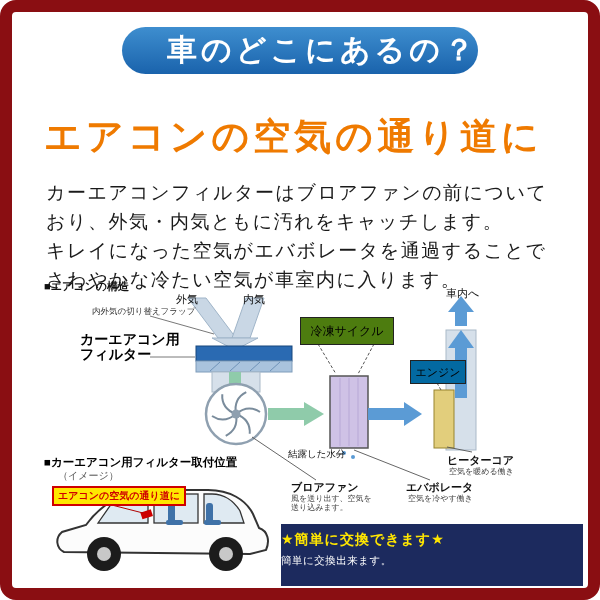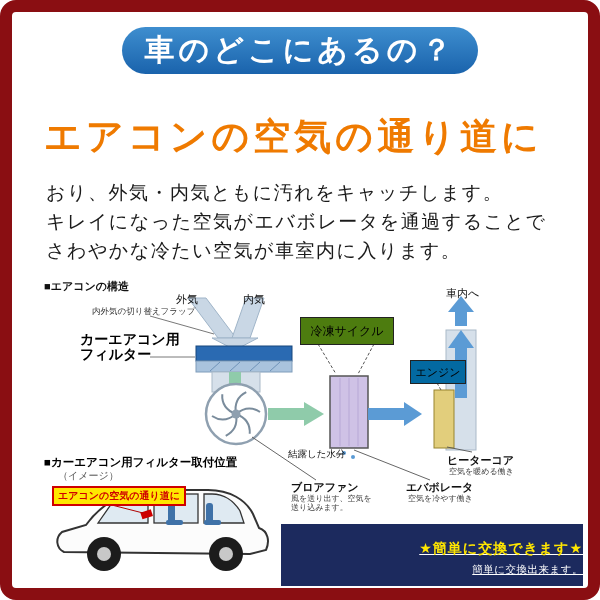--- a/index.html
+++ b/index.html
@@ -5,21 +5,21 @@
   html,body{margin:0;padding:0;}
   body{
     width:600px;height:600px;position:relative;background:#ffffff;
     font-family:"Liberation Sans","DejaVu Sans",sans-serif;
     overflow:hidden;
   }
   .frame{position:absolute;inset:0;border:12px solid #8a0e12;border-radius:16px;
     box-sizing:border-box;pointer-events:none;z-index:10;}
   .banner{position:absolute;left:122px;top:27px;width:356px;height:47px;
     background:linear-gradient(180deg,#3e8ecf,#1a63ac);border-radius:24px;
-    display:flex;align-items:center;justify-content:center;color:#fff;
+    display:flex;align-items:center;justify-content:flex-end;color:#fff;
     font-size:30px;font-weight:bold;letter-spacing:4px;z-index:2;}
   .headline{position:absolute;left:44px;top:84px;color:#ef7a00;font-size:37px;
     font-weight:bold;line-height:46px;letter-spacing:4px;z-index:2;white-space:nowrap;margin-top:30px;}
   .intro{position:absolute;left:46px;top:178px;font-size:19px;line-height:29px;
     color:#1a1a1a;letter-spacing:1.5px;z-index:2;white-space:nowrap;}
   .svg-layer{position:absolute;left:0;top:0;z-index:1;pointer-events:none;}
   .lab{position:absolute;z-index:3;white-space:nowrap;color:#111;}
   .s11{font-size:11px;}
   .s11b{font-size:11px;font-weight:bold;}
   .s8{font-size:8px;color:#444;}
@@ -34,40 +34,41 @@
     background:#0369a1;border:1.5px solid #222;display:flex;align-items:center;
     justify-content:center;font-size:11px;z-index:3;white-space:nowrap;}
   .mount-title{position:absolute;left:44px;top:455px;font-size:11.5px;
     font-weight:bold;z-index:3;white-space:nowrap;}
   .mount-sub{position:absolute;left:58px;top:469px;font-size:10px;color:#555;
     z-index:3;white-space:nowrap;}
   .filter-tag{position:absolute;left:52px;top:486px;background:#ffe700;
     border:2px solid #cf0000;color:#cf0000;font-size:10px;font-weight:bold;
     padding:1px 4px;z-index:4;white-space:nowrap;}
   .info-box{position:absolute;left:281px;top:524px;width:302px;height:62px;
-    background:#1c2a5e;color:#fff;z-index:3;text-align:right;
-    box-sizing:border-box;padding-top:16px;text-decoration:underline;}
+    background:#1c2a5e;color:#fff;z-index:3;text-align:left;
+    box-sizing:border-box;padding-top:7px;}
   .info-title{color:#ffe600;font-size:14px;font-weight:bold;margin-bottom:4px;
     letter-spacing:1px;}
   .info-line{font-size:10.5px;line-height:14px;letter-spacing:0.5px;}
 </style>
 </head>
 <body>
 
 <div class="frame"></div>
 
 <div class="banner">
   <span>車のどこにあるの？</span>
 </div>
 
 <div class="headline">
   <div>エアコンの空気の通り道に</div>
 </div>
 
 <div class="intro">
+  <div>カーエアコンフィルターはブロアファンの前について</div>
   <div>おり、外気・内気ともに汚れをキャッチします。</div>
   <div>キレイになった空気がエバボレータを通過することで</div>
   <div>さわやかな冷たい空気が車室内に入ります。</div>
 </div>
 
 <svg class="svg-layer" width="600" height="600" viewBox="0 0 600 600">
 
   <g>
     <polygon points="188,298 206,298 236,338 218,338" fill="#c9d7e5" stroke="#9fb4c8"></polygon>
     <polygon points="246,298 264,298 250,338 232,338" fill="#c9d7e5" stroke="#9fb4c8"></polygon>

